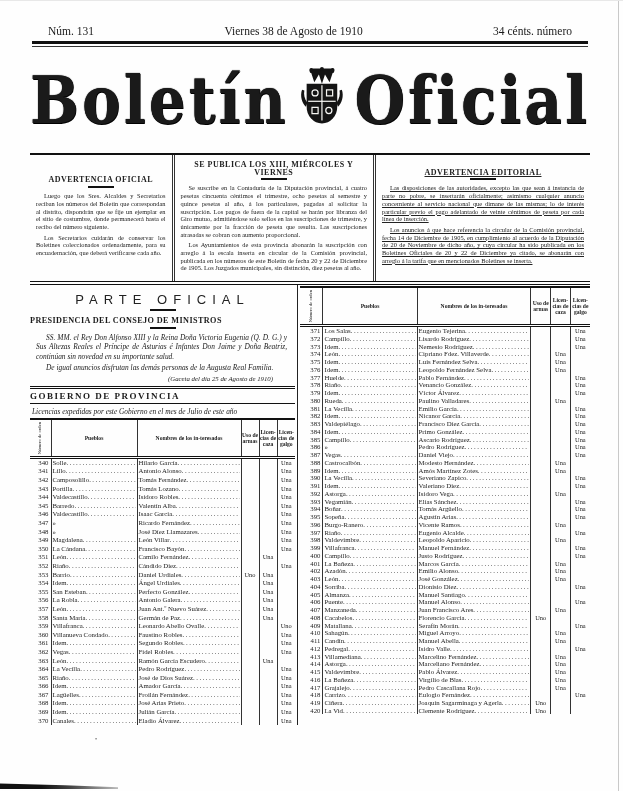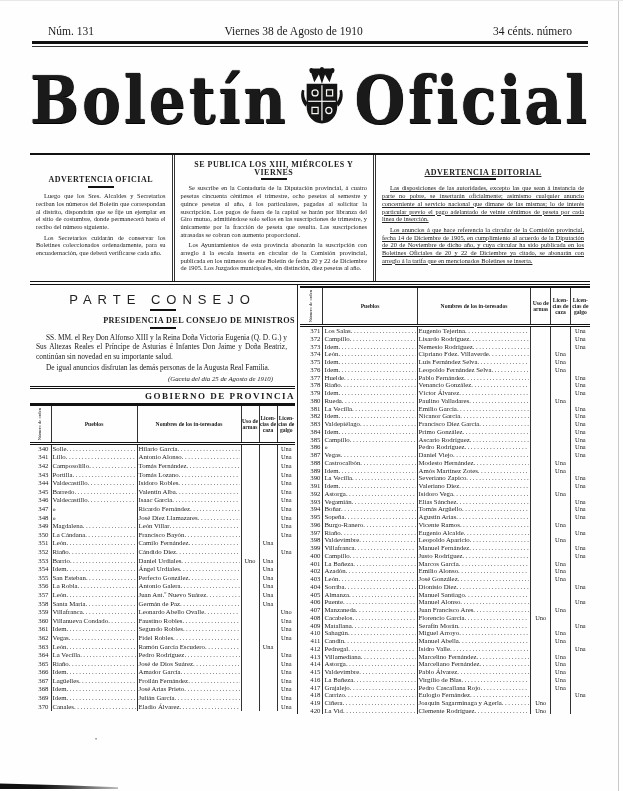--- a/index.html
+++ b/index.html
@@ -33,27 +33,27 @@
   .shortbar{width:26px;height:2px;background:#111;margin:2px auto 4px auto;}
 
   
   .main{display:flex;align-items:stretch;}
   .col-left{width:265px;padding-top:3px;}
   .col-div{width:1px;background:#222;margin:0 2px;}
   .col-right{flex:1;padding-top:1px;}
 
   .parte-title{text-align:center;font-family:"Liberation Sans",sans-serif;font-size:13px;
                letter-spacing:6px;margin-top:4px;color:#222;}
-  .presidencia{text-align:right;font-weight:bold;font-size:8.2px;letter-spacing:0.4px;margin-top:5px;}
+  .presidencia{text-align:left;font-weight:bold;font-size:8.2px;letter-spacing:0.4px;margin-top:5px;}
   .bodytext{font-size:7.4px;line-height:9.2px;text-align:justify;margin:4px 8px 0 6px;}
-  .bodytext p{margin:0 0 2px 0;text-indent:10px;}
+  .bodytext p{margin:0 0 2px 0;text-indent:10px;font-style:italic;}
   .gaceta{font-style:italic;font-size:6.8px;text-align:right;margin:3px 22px 4px 0;}
 
   .gob-rules{border-top:3px double #111;border-bottom:1px solid #111;margin-top:3px;}
-  .gob-title{text-align:right;font-weight:bold;font-size:9px;letter-spacing:1.5px;padding:2px 0;}
+  .gob-title{text-align:left;font-weight:bold;font-size:9px;letter-spacing:1.5px;padding:2px 0;}
   .caption{font-style:italic;font-size:7.4px;margin:3px 0 2px 2px;}
 
   
   table.lic{border-collapse:collapse;width:100%;table-layout:fixed;font-size:6.8px;color:#1c1c1c;}
   table.lic thead td{border-top:2px solid #111;border-bottom:3px double #111;
       text-align:center;vertical-align:middle;font-weight:bold;font-size:5.6px;line-height:6.2px;
       padding:1px 0;height:34px;}
   table.lic td{border-left:1px solid #333;padding:0 1px;overflow:hidden;}
   table.lic td:first-child{border-left:none;}
   .rot{writing-mode:vertical-rl;transform:rotate(180deg);font-size:4.6px;letter-spacing:0;
@@ -133,33 +133,34 @@
         <div class="nhead">ADVERTENCIA EDITORIAL</div>
         <div class="shortbar"></div>
         <p>Las disposiciones de las autoridades, excepto las que sean á instancia de parte no pobre, se insertarán oficialmente; asimismo cualquier anuncio concerniente al servicio nacional que dimane de las mismas; lo de interés particular previo el pago adelantado de veinte céntimos de peseta por cada línea de inserción.</p>
         <p>Los anuncios á que hace referencia la circular de la Comisión provincial, fecha 14 de Diciembre de 1905, en cumplimiento al acuerdo de la Diputación de 20 de Noviembre de dicho año, y cuya circular ha sido publicada en los Boletines Oficiales de 20 y 22 de Diciembre ya citado, se abonarán con arreglo á la tarifa que en mencionados Boletines se inserta.</p>
       </div>
     </div>
 
     <div class="main">
 
       <div class="col-left">
-        <div class="parte-title">PARTE CONSEJO</div>
+        <div class="parte-title">PARTE OFICIAL</div>
         <div class="shortbar"></div>
         <div class="presidencia">PRESIDENCIA DEL CONSEJO DE MINISTROS</div>
         <div class="shortbar"></div>
         <div class="bodytext">
           <p>SS. MM. el Rey Don Alfonso XIII y la Reina Doña Victoria Eugenia (Q. D. G.) y Sus Altezas Reales el Príncipe de Asturias é Infantes Don Jaime y Doña Beatriz, continúan sin novedad en su importante salud.</p>
           <p>De igual anuncios disfrutan las demás personas de la Augusta Real Familia.</p>
         </div>
         <div class="gaceta">(Gaceta del día 25 de Agosto de 1910)</div>
 
         <div class="gob-rules">
           <div class="gob-title">GOBIERNO DE PROVINCIA</div>
         </div>
+        <div class="caption">Licencias expedidas por este Gobierno en el mes de Julio de este año</div>
 
         <table class="lic">
           <colgroup>
             <col class="_w-num">
               <col class="_w-pue">
               <col class="_w-nom">
             <col class="_w-uso">
               <col class="_w-caz">
               <col class="_w-gal">
           </colgroup>

